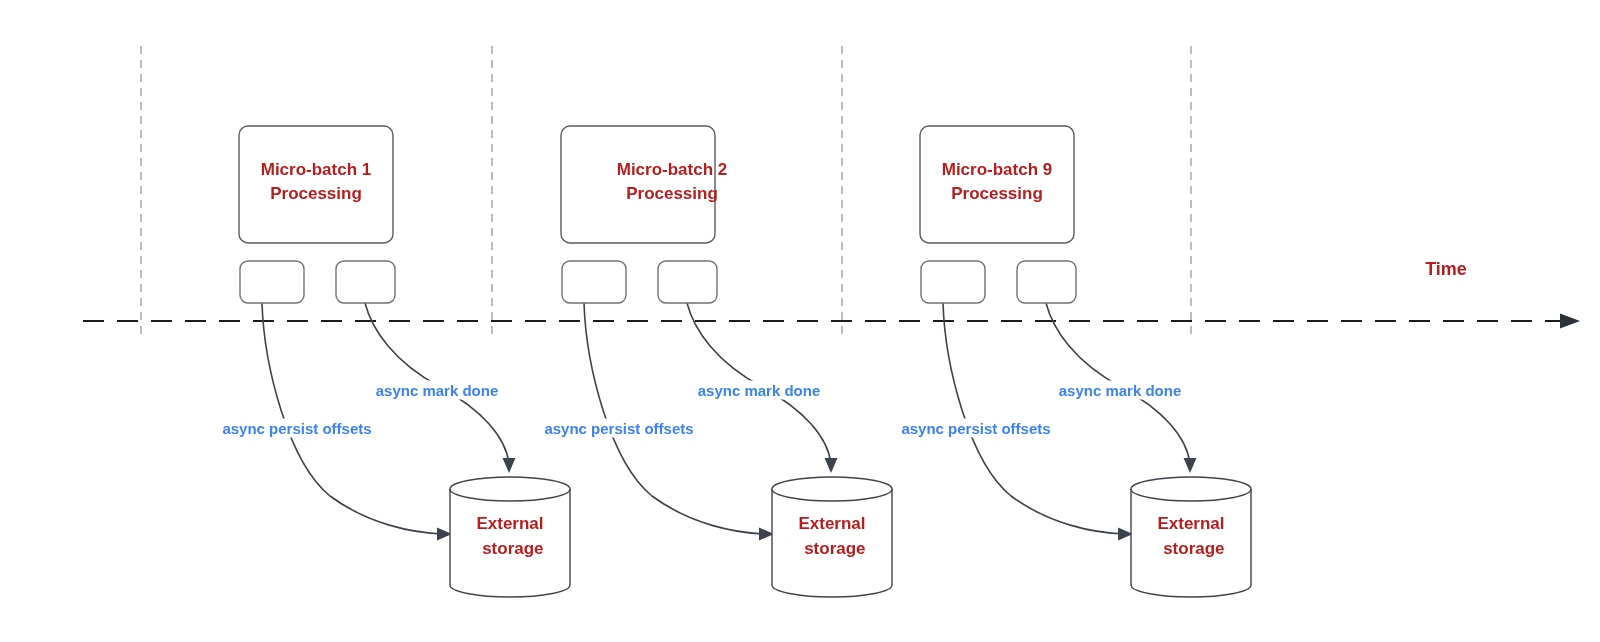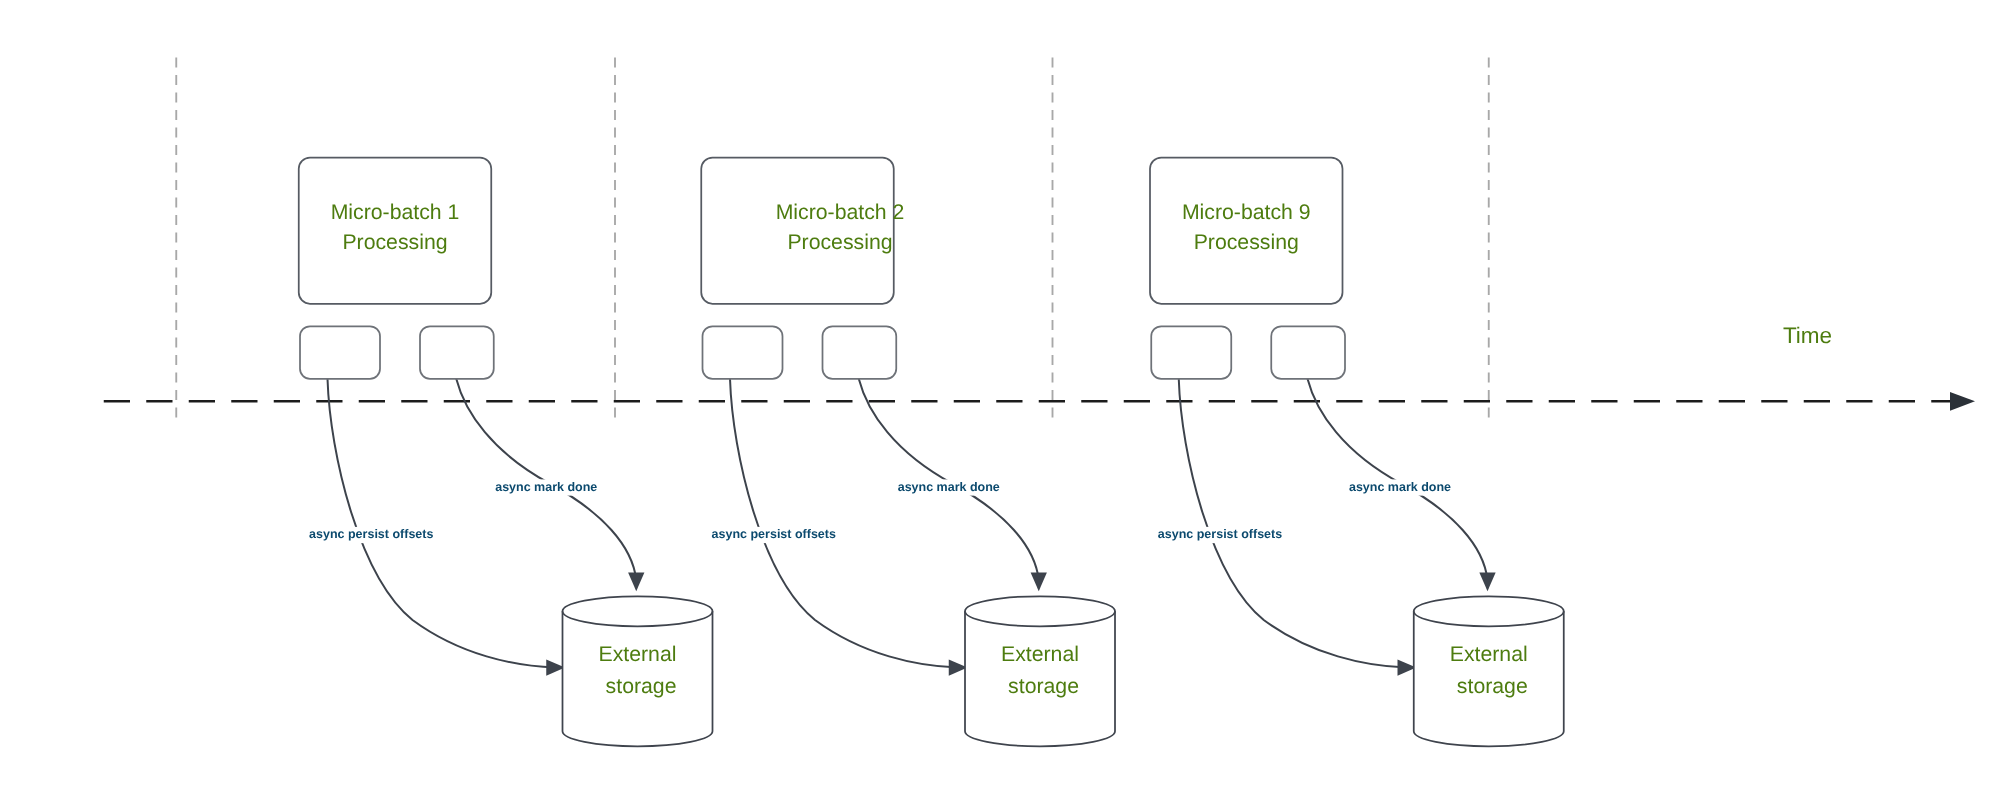--- a/index.html
+++ b/index.html
@@ -18,35 +18,36 @@
   .diagram-svg {
     position: absolute;
     left: 0;
     top: 0;
   }
   .txt {
     position: absolute;
     transform: translate(-50%, -50%);
     white-space: pre-line;
     text-align: center;
-    color: #4d7c0f;
+    color: #b91c1c;
+    font-weight: bold;
   }
   .node-title {
     font-size: 17px;
     line-height: 24px;
   }
   .storage-title {
     font-size: 17px;
     line-height: 25px;
     text-align: right;
   }
   .edge-label {
-    font-size: 10px;
+    font-size: 15px;
     font-weight: bold;
-    color: #0c4a6e;
+    color: #3b82f6;
     background: #ffffff;
     padding: 1px 3px;
     white-space: nowrap;
   }
   .time-label {
     font-size: 18px;
   }
 </style>
 </head>
 <body>

